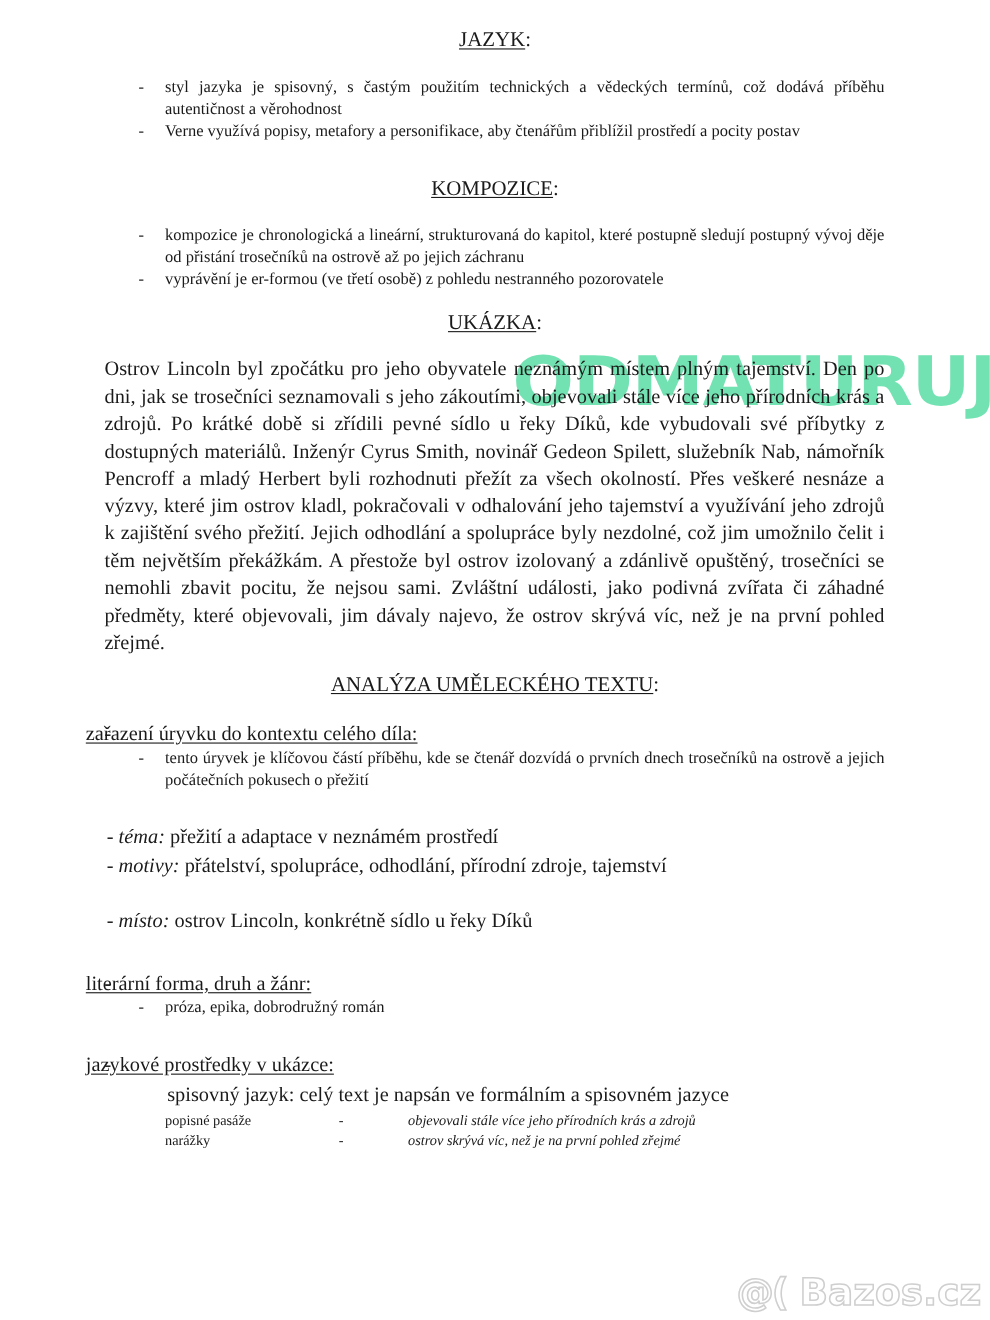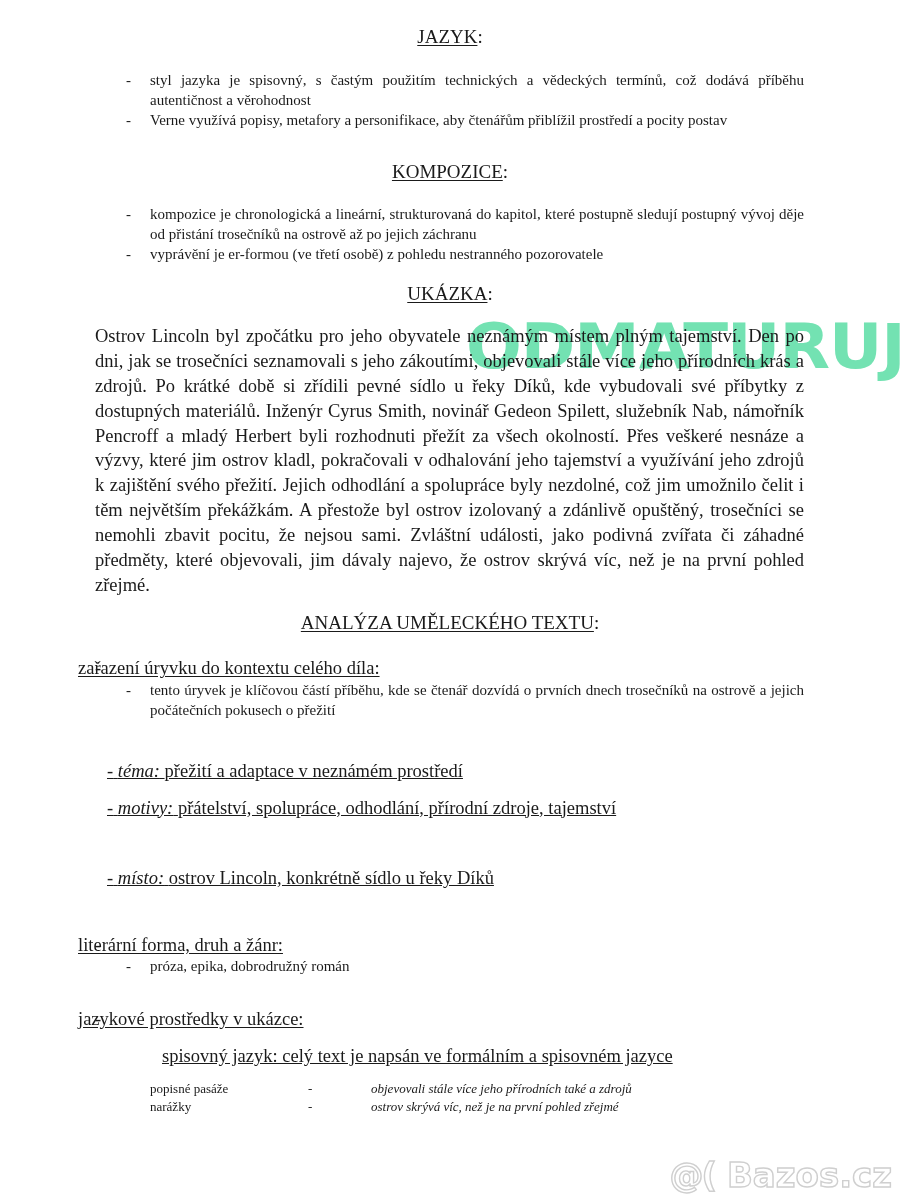--- a/index.html
+++ b/index.html
@@ -142,23 +142,22 @@
     font-size: 18.5px;
     line-height: 1.345;
     text-align: justify;
     margin: 0;
     padding: 0 96px 0 95px;
   }
 
   .plain {
     font-size: 18.5px;
     line-height: 1.33;
-    margin: 12px;
+    margin: 2px;
     padding-left: 95px;
-    text-decoration: underline;
   }
   .plain.indent {
     padding-left: 150px;
   }
   .plain i { font-style: italic; }
 
   
   .rows {
     margin: 0;
     padding: 0;
@@ -254,21 +253,21 @@
       <li>próza, epika, dobrodružný román</li>
     </ul>
 
     <div class="sp-30"></div>
 
     <div class="outer"><span class="u">jazykové prostředky v ukázce:</span></div>
 
     <p class="plain indent">spisovný jazyk: celý text je napsán ve formálním a spisovném jazyce</p>
 
     <ul class="rows">
-      <li><span>popisné pasáže</span><span class="dash">-</span><span class="val">objevovali stále více jeho přírodních také a zdrojů</span></li>
+      <li><span>popisné pasáže</span><span class="dash">-</span><span class="val">objevovali stále více jeho přírodních krás a zdrojů</span></li>
       <li><span>narážky</span><span class="dash">-</span><span class="val">ostrov skrývá víc, než je na první pohled zřejmé</span></li>
     </ul>
 
     <div class="sp-30"></div>
 
   </div>
 
   <div class="wm-bazos"><span class="at">@(</span> <span>Bazos.cz</span></div>
 
 </div>

